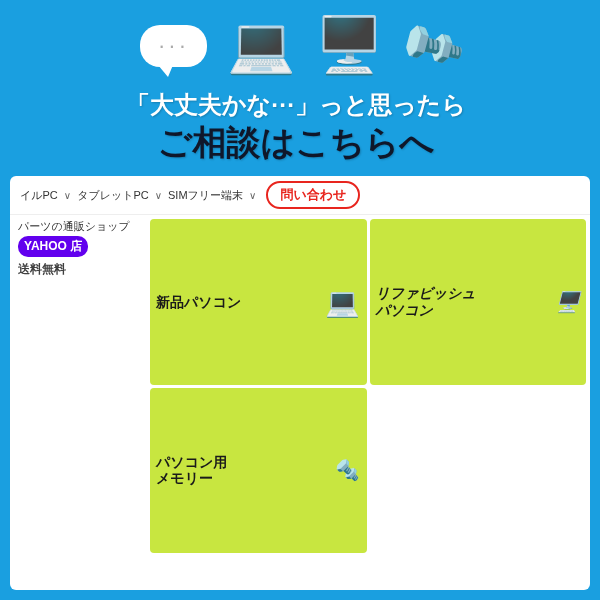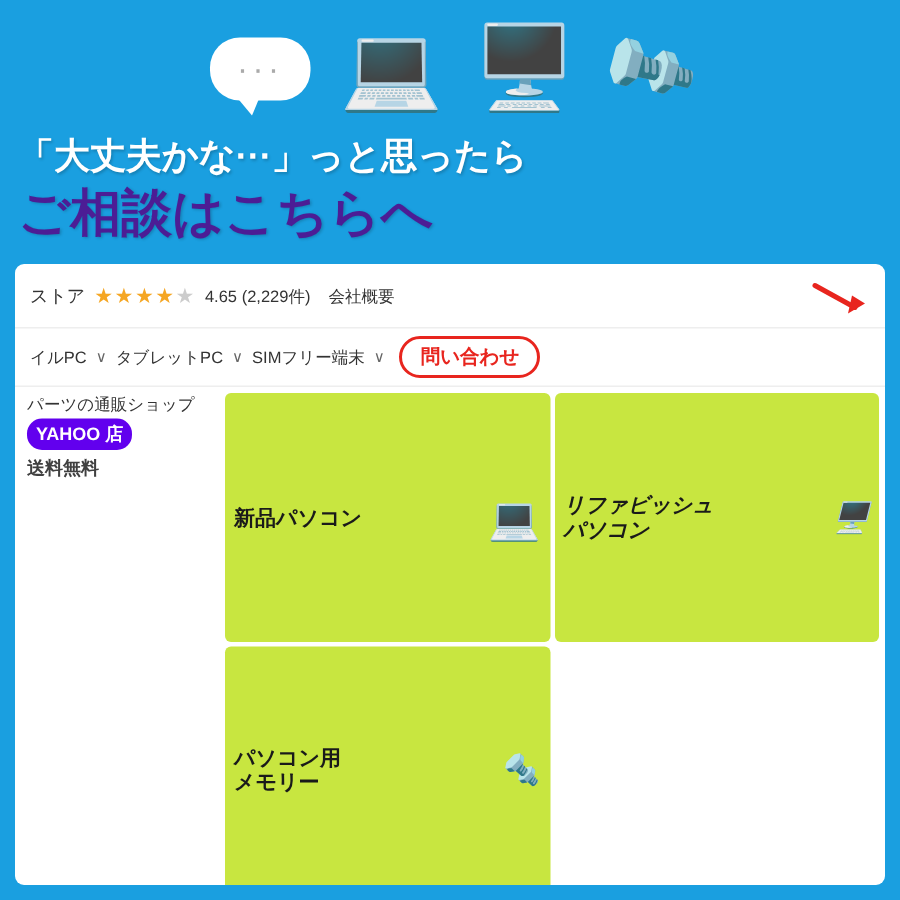--- a/index.html
+++ b/index.html
@@ -68,33 +68,33 @@
     .icon-ram {
       font-size: 45px;
       line-height: 1;
       transform: rotate(-30deg);
       display: inline-block;
     }
 
     
     .text-section {
       padding: 8px 20px 4px 12px;
-      text-align: left;
+      text-align: center;
     }
 
     .line1 {
       color: white;
       font-size: 24px;
       font-weight: bold;
       line-height: 1.3;
       text-shadow: 1px 1px 2px rgba(0,0,0,0.2);
     }
 
     .line2 {
-      color: #4c1d95;
+      color: #0f172a;
       font-size: 34px;
       font-weight: bold;
       line-height: 1.3;
       text-shadow: 1px 1px 2px rgba(0,0,0,0.2);
     }
 
     
     .screenshot-area {
       margin: 8px 10px 10px 10px;
       background: white;
@@ -288,33 +288,20 @@
     <span class="icon-ram">🔩</span>
   </div>
 
   <div class="text-section">
     <div class="line1">「大丈夫かな···」っと思ったら</div>
     <div class="line2">ご相談はこちらへ</div>
   </div>
 
   <div class="screenshot-area">
 
-    <div class="store-header">
-      <span class="store-label">ストア</span>
-      <span class="stars">★★★★<span style="color:#ccc">★</span></span>
-      <span class="rating-text"><span>4.65</span> <span>(2,229件)</span></span>
-      <span class="company-link">会社概要</span>
-
-      <div class="arrow-container">
-        <svg class="arrow-svg" viewBox="0 0 60 40">
-          <line x1="5" y1="10" x2="45" y2="32" stroke="#e8251e" stroke-width="5" stroke-linecap="round"></line>
-          <polygon points="38,38 55,28 42,20" fill="#e8251e"></polygon>
-        </svg>
-      </div>
-    </div>
 
     <div class="nav-row">
       <span class="nav-item">イルPC</span>
       <span class="nav-dropdown">∨</span>
       <span class="nav-item">タブレットPC</span>
       <span class="nav-dropdown">∨</span>
       <span class="nav-item">SIMフリー端末</span>
       <span class="nav-dropdown">∨</span>
       <span class="contact-btn">問い合わせ</span>
     </div>

